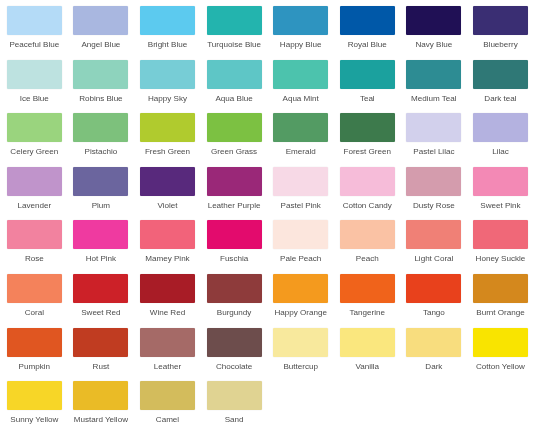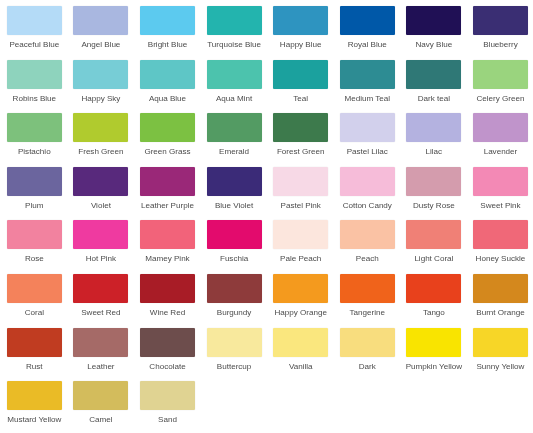--- a/index.html
+++ b/index.html
@@ -77,20 +77,24 @@
     </div>
     <div class="swatch-cell">
       <div class="swatch-chip" style="background-color: rgb(32, 16, 85);"></div>
       <div class="swatch-label">Navy Blue</div>
     </div>
     <div class="swatch-cell">
       <div class="swatch-chip" style="background-color: rgb(58, 46, 115);"></div>
       <div class="swatch-label">Blueberry</div>
     </div>
     <div class="swatch-cell">
+      <div class="swatch-chip" style="background-color: rgb(189, 226, 224);"></div>
+      <div class="swatch-label">Ice Blue</div>
+    </div>
+    <div class="swatch-cell">
       <div class="swatch-chip" style="background-color: rgb(142, 211, 189);"></div>
       <div class="swatch-label">Robins Blue</div>
     </div>
     <div class="swatch-cell">
       <div class="swatch-chip" style="background-color: rgb(119, 205, 214);"></div>
       <div class="swatch-label">Happy Sky</div>
     </div>
     <div class="swatch-cell">
       <div class="swatch-chip" style="background-color: rgb(94, 198, 198);"></div>
       <div class="swatch-label">Aqua Blue</div>
@@ -153,24 +157,20 @@
     </div>
     <div class="swatch-cell">
       <div class="swatch-chip" style="background-color: rgb(88, 41, 124);"></div>
       <div class="swatch-label">Violet</div>
     </div>
     <div class="swatch-cell">
       <div class="swatch-chip" style="background-color: rgb(154, 40, 120);"></div>
       <div class="swatch-label">Leather Purple</div>
     </div>
     <div class="swatch-cell">
-      <div class="swatch-chip" style="background-color: rgb(59, 43, 120);"></div>
-      <div class="swatch-label">Blue Violet</div>
-    </div>
-    <div class="swatch-cell">
       <div class="swatch-chip" style="background-color: rgb(247, 217, 230);"></div>
       <div class="swatch-label">Pastel Pink</div>
     </div>
     <div class="swatch-cell">
       <div class="swatch-chip" style="background-color: rgb(246, 188, 217);"></div>
       <div class="swatch-label">Cotton Candy</div>
     </div>
     <div class="swatch-cell">
       <div class="swatch-chip" style="background-color: rgb(212, 156, 173);"></div>
       <div class="swatch-label">Dusty Rose</div>
@@ -237,20 +237,24 @@
     </div>
     <div class="swatch-cell">
       <div class="swatch-chip" style="background-color: rgb(232, 65, 28);"></div>
       <div class="swatch-label">Tango</div>
     </div>
     <div class="swatch-cell">
       <div class="swatch-chip" style="background-color: rgb(212, 136, 29);"></div>
       <div class="swatch-label">Burnt Orange</div>
     </div>
     <div class="swatch-cell">
+      <div class="swatch-chip" style="background-color: rgb(224, 86, 33);"></div>
+      <div class="swatch-label">Pumpkin</div>
+    </div>
+    <div class="swatch-cell">
       <div class="swatch-chip" style="background-color: rgb(192, 60, 33);"></div>
       <div class="swatch-label">Rust</div>
     </div>
     <div class="swatch-cell">
       <div class="swatch-chip" style="background-color: rgb(165, 106, 103);"></div>
       <div class="swatch-label">Leather</div>
     </div>
     <div class="swatch-cell">
       <div class="swatch-chip" style="background-color: rgb(109, 77, 76);"></div>
       <div class="swatch-label">Chocolate</div>
@@ -262,21 +266,21 @@
     <div class="swatch-cell">
       <div class="swatch-chip" style="background-color: rgb(250, 231, 126);"></div>
       <div class="swatch-label">Vanilla</div>
     </div>
     <div class="swatch-cell">
       <div class="swatch-chip" style="background-color: rgb(248, 221, 126);"></div>
       <div class="swatch-label">Dark</div>
     </div>
     <div class="swatch-cell">
       <div class="swatch-chip" style="background-color: rgb(249, 228, 0);"></div>
-      <div class="swatch-label">Pumpkin Yellow</div>
+      <div class="swatch-label">Cotton Yellow</div>
     </div>
     <div class="swatch-cell">
       <div class="swatch-chip" style="background-color: rgb(247, 214, 39);"></div>
       <div class="swatch-label">Sunny Yellow</div>
     </div>
     <div class="swatch-cell">
       <div class="swatch-chip" style="background-color: rgb(234, 187, 38);"></div>
       <div class="swatch-label">Mustard Yellow</div>
     </div>
     <div class="swatch-cell">

